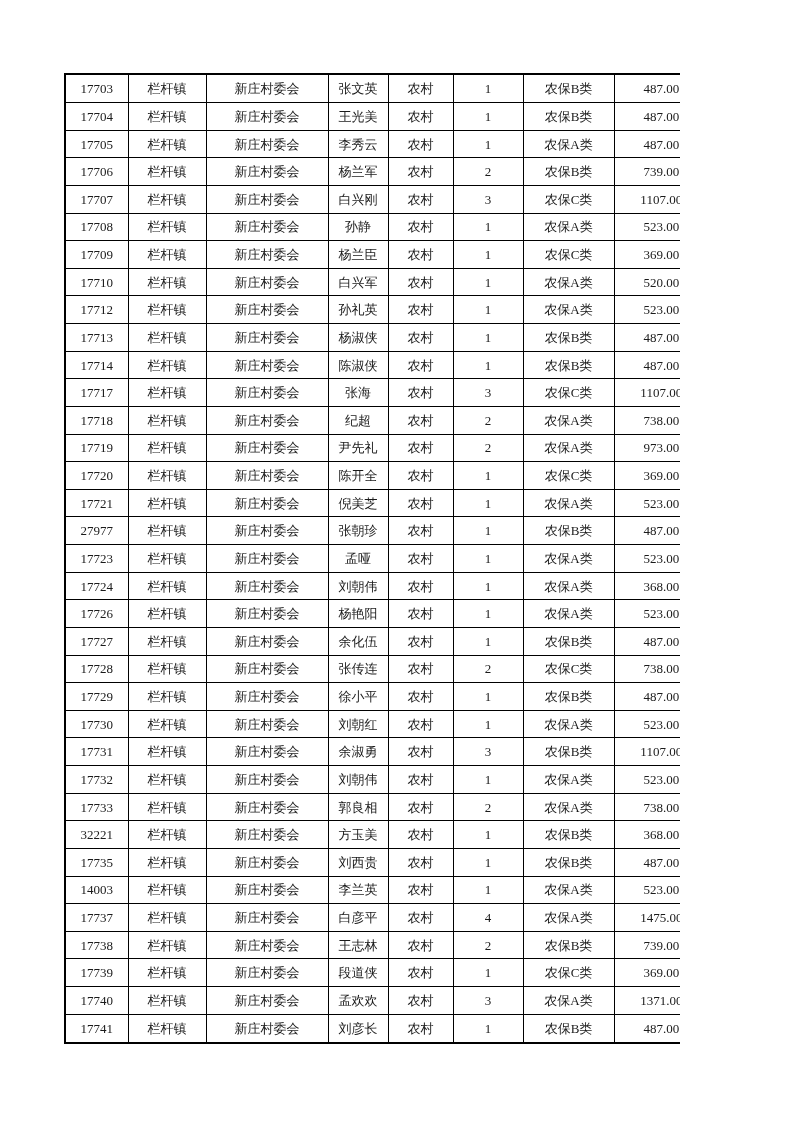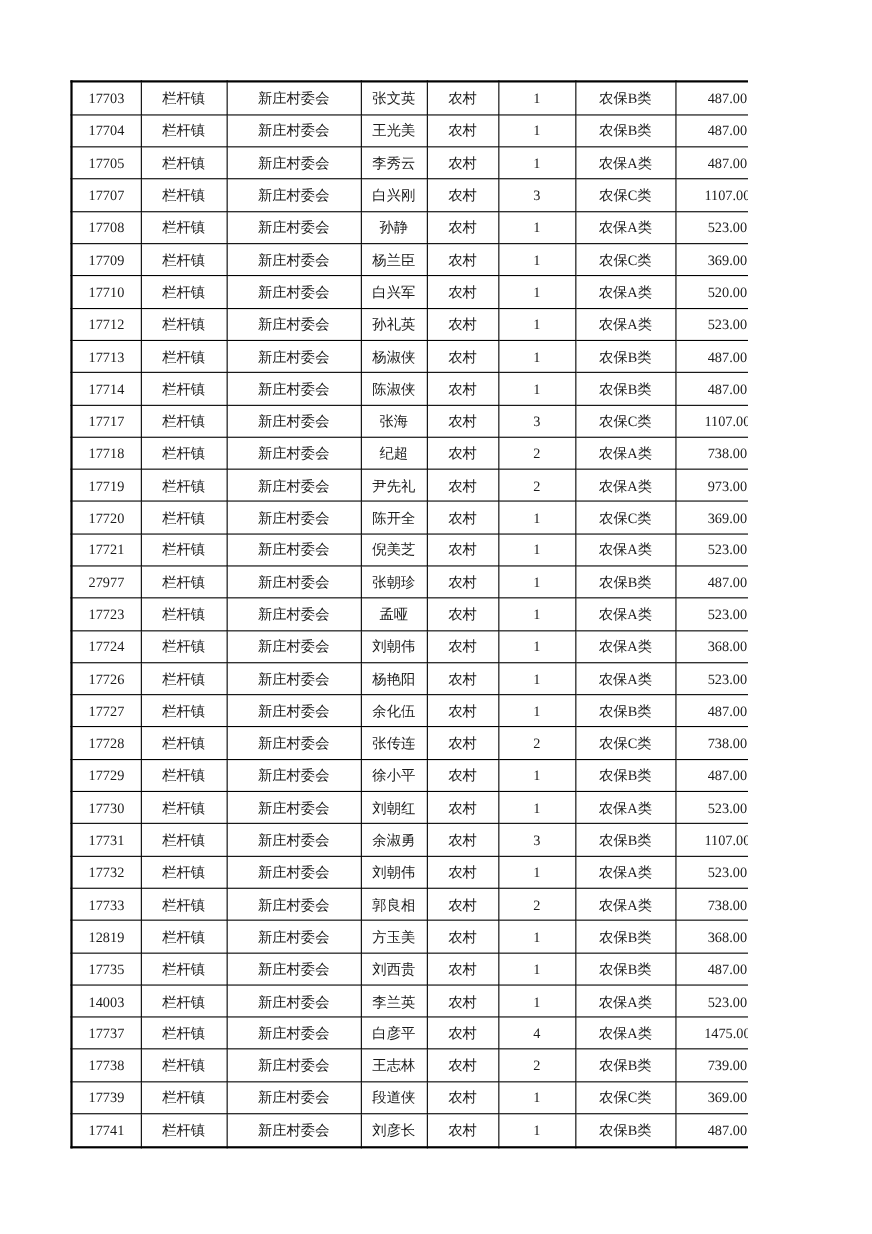--- a/index.html
+++ b/index.html
@@ -86,20 +86,30 @@
           <td>17705</td>
           <td>栏杆镇</td>
           <td>新庄村委会</td>
           <td>李秀云</td>
           <td>农村</td>
           <td>1</td>
           <td>农保A类</td>
           <td>487.00</td>
         </tr>
         <tr>
+          <td>17706</td>
+          <td>栏杆镇</td>
+          <td>新庄村委会</td>
+          <td>杨兰军</td>
+          <td>农村</td>
+          <td>2</td>
+          <td>农保B类</td>
+          <td>739.00</td>
+        </tr>
+        <tr>
           <td>17707</td>
           <td>栏杆镇</td>
           <td>新庄村委会</td>
           <td>白兴刚</td>
           <td>农村</td>
           <td>3</td>
           <td>农保C类</td>
           <td>1107.00</td>
         </tr>
         <tr>
@@ -316,21 +326,21 @@
           <td>17733</td>
           <td>栏杆镇</td>
           <td>新庄村委会</td>
           <td>郭良相</td>
           <td>农村</td>
           <td>2</td>
           <td>农保A类</td>
           <td>738.00</td>
         </tr>
         <tr>
-          <td>12819</td>
+          <td>32221</td>
           <td>栏杆镇</td>
           <td>新庄村委会</td>
           <td>方玉美</td>
           <td>农村</td>
           <td>1</td>
           <td>农保B类</td>
           <td>368.00</td>
         </tr>
         <tr>
           <td>17735</td>
@@ -374,20 +384,30 @@
         </tr>
         <tr>
           <td>17739</td>
           <td>栏杆镇</td>
           <td>新庄村委会</td>
           <td>段道侠</td>
           <td>农村</td>
           <td>1</td>
           <td>农保C类</td>
           <td>369.00</td>
+        </tr>
+        <tr>
+          <td>17740</td>
+          <td>栏杆镇</td>
+          <td>新庄村委会</td>
+          <td>孟欢欢</td>
+          <td>农村</td>
+          <td>3</td>
+          <td>农保A类</td>
+          <td>1371.00</td>
         </tr>
         <tr>
           <td>17741</td>
           <td>栏杆镇</td>
           <td>新庄村委会</td>
           <td>刘彦长</td>
           <td>农村</td>
           <td>1</td>
           <td>农保B类</td>
           <td>487.00</td>

